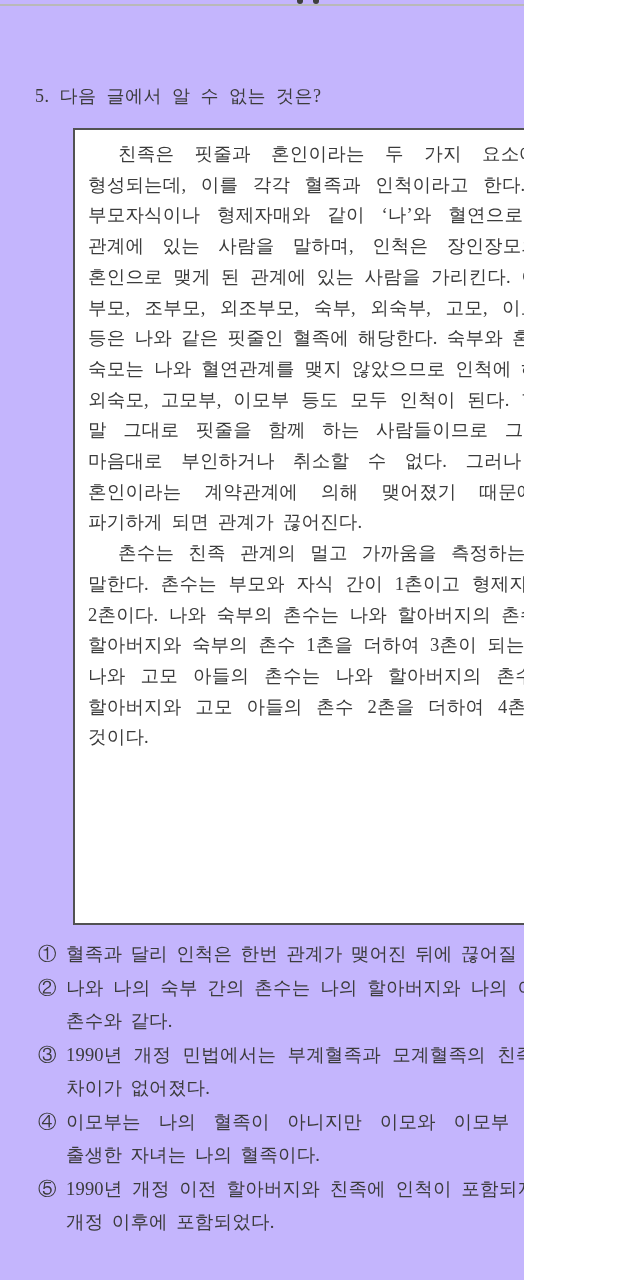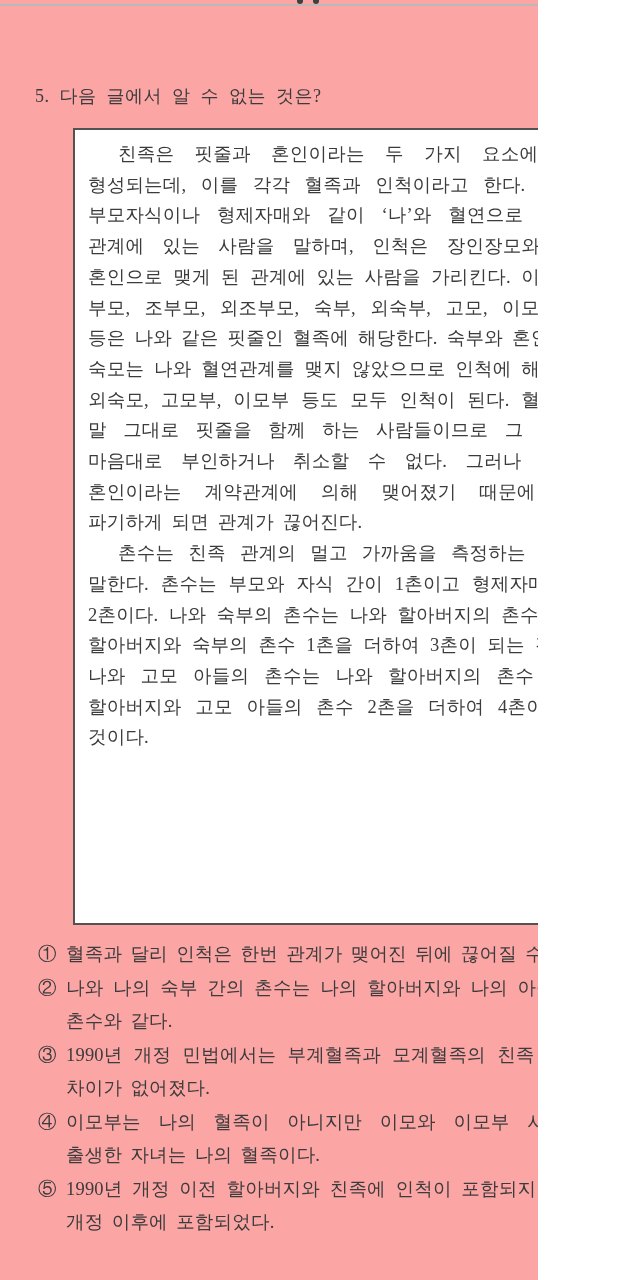--- a/index.html
+++ b/index.html
@@ -4,25 +4,24 @@
 <style>
   html, body {
     margin: 0;
     padding: 0;
     background: #ffffff;
   }
   .page {
     position: relative;
     width: 524px;
     height: 1280px;
-    background: #fca5a5;
+    background: #c4b5fd;
     overflow: hidden;
     font-family: "Liberation Serif", "DejaVu Serif", serif;
     color: #3b3b3b;
-    padding-left: 14px;
   }
   
   .top-rule {
     position: absolute;
     top: 4px;
     left: 0;
     width: 640px;
     height: 2px;
     background: #b9b9b9;
   }

